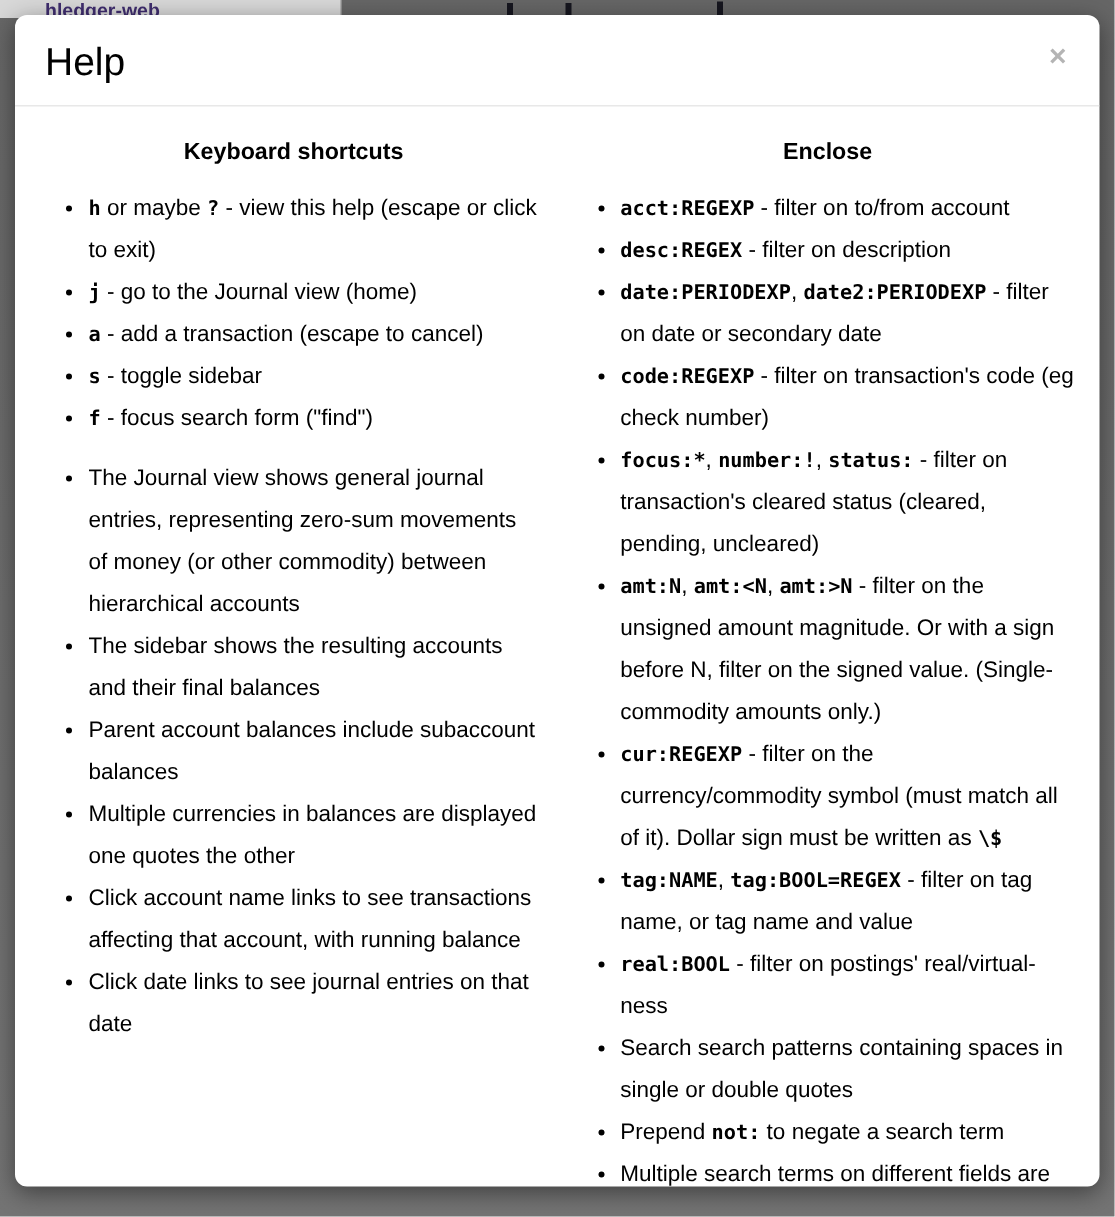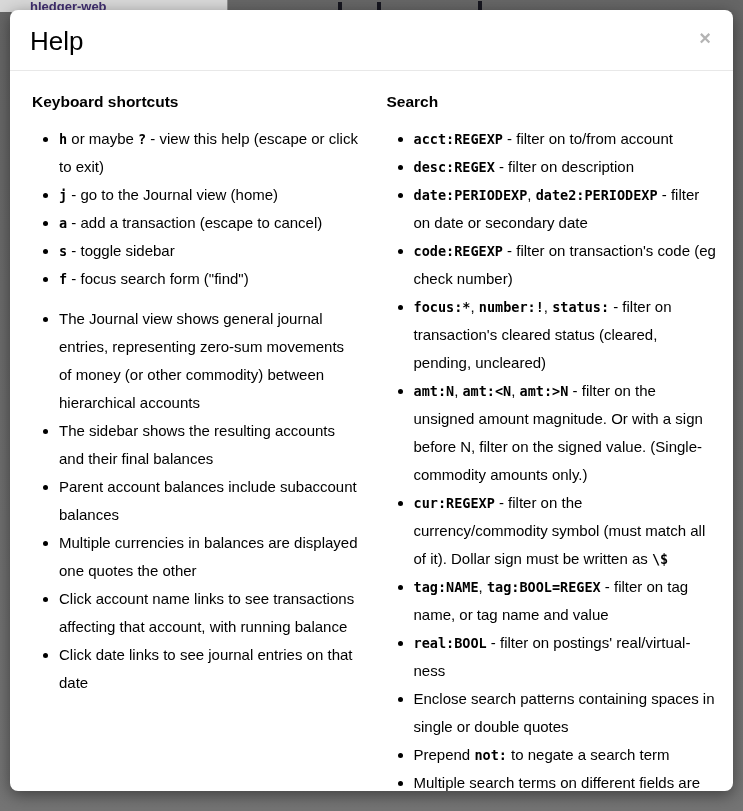--- a/index.html
+++ b/index.html
@@ -32,21 +32,21 @@
   .modal-title{font-size:26px;font-weight:normal;color:#000000;line-height:1.15;}
   .close-btn{
     position:absolute;top:18px;right:22px;background:none;border:none;cursor:pointer;
     color:var(--close-icon);font-size:20px;font-weight:bold;line-height:1;
     font-family:"Liberation Sans",sans-serif;
   }
   .modal-body{display:flex;padding:12px 0 0 0;align-items:flex-start;}
   .help-col{width:50%;}
   .help-col.left{padding:0 12px 0 22px;}
   .help-col.right{padding:0 16px 0 15px;}
-  .help-col h4{font-size:15.5px;font-weight:bold;margin:10px 0 14px 0;color:#000;}
+  .help-col h4{font-size:15.5px;font-weight:bold;margin:10px 0 14px 0;color:#000;text-align:center;}
   .help-col ul{margin:0 0 12px 0;padding-left:27px;list-style:disc;}
   .help-col li{font-size:15px;line-height:28px;color:#000;}
   .help-col code{
     font-family:"DejaVu Sans Mono","Liberation Mono",monospace;
     font-weight:bold;font-size:13.5px;color:#000;background:none;
   }
 </style>
 </head>
 <body>
 
@@ -75,30 +75,30 @@
         <ul>
           <li>The Journal view shows general journal entries, representing zero-sum movements of money (or other commodity) between hierarchical accounts</li>
           <li>The sidebar shows the resulting accounts and their final balances</li>
           <li>Parent account balances include subaccount balances</li>
           <li>Multiple currencies in balances are displayed one quotes the other</li>
           <li>Click account name links to see transactions affecting that account, with running balance</li>
           <li>Click date links to see journal entries on that date</li>
         </ul>
       </div>
     <div class="help-col right">
-        <h4>Search</h4>
+        <h4>Enclose</h4>
         <ul>
           <li><code>acct:REGEXP</code> - filter on to/from account</li>
           <li><code>desc:REGEX</code> - filter on description</li>
           <li><code>date:PERIODEXP</code>, <code>date2:PERIODEXP</code> - filter on date or secondary date</li>
           <li><code>code:REGEXP</code> - filter on transaction's code (eg check number)</li>
           <li><code>focus:*</code>, <code>number:!</code>, <code>status:</code> - filter on transaction's cleared status (cleared, pending, uncleared)</li>
           <li><code>amt:N</code>, <code>amt:&lt;N</code>, <code>amt:&gt;N</code> - filter on the unsigned amount magnitude. Or with a sign before N, filter on the signed value. (Single-commodity amounts only.)</li>
           <li><code>cur:REGEXP</code> - filter on the currency/commodity symbol (must match all of it). Dollar sign must be written as <code>\$</code></li>
           <li><code>tag:NAME</code>, <code>tag:BOOL=REGEX</code> - filter on tag name, or tag name and value</li>
           <li><code>real:BOOL</code> - filter on postings' real/virtual-ness</li>
-          <li>Enclose search patterns containing spaces in single or double quotes</li>
+          <li>Search search patterns containing spaces in single or double quotes</li>
           <li>Prepend <code>not:</code> to negate a search term</li>
           <li>Multiple search terms on different fields are AND'ed, multiple search terms on the same field are OR'ed</li>
         </ul>
       </div>
   </div>
 </div>
 
 </body></html>

